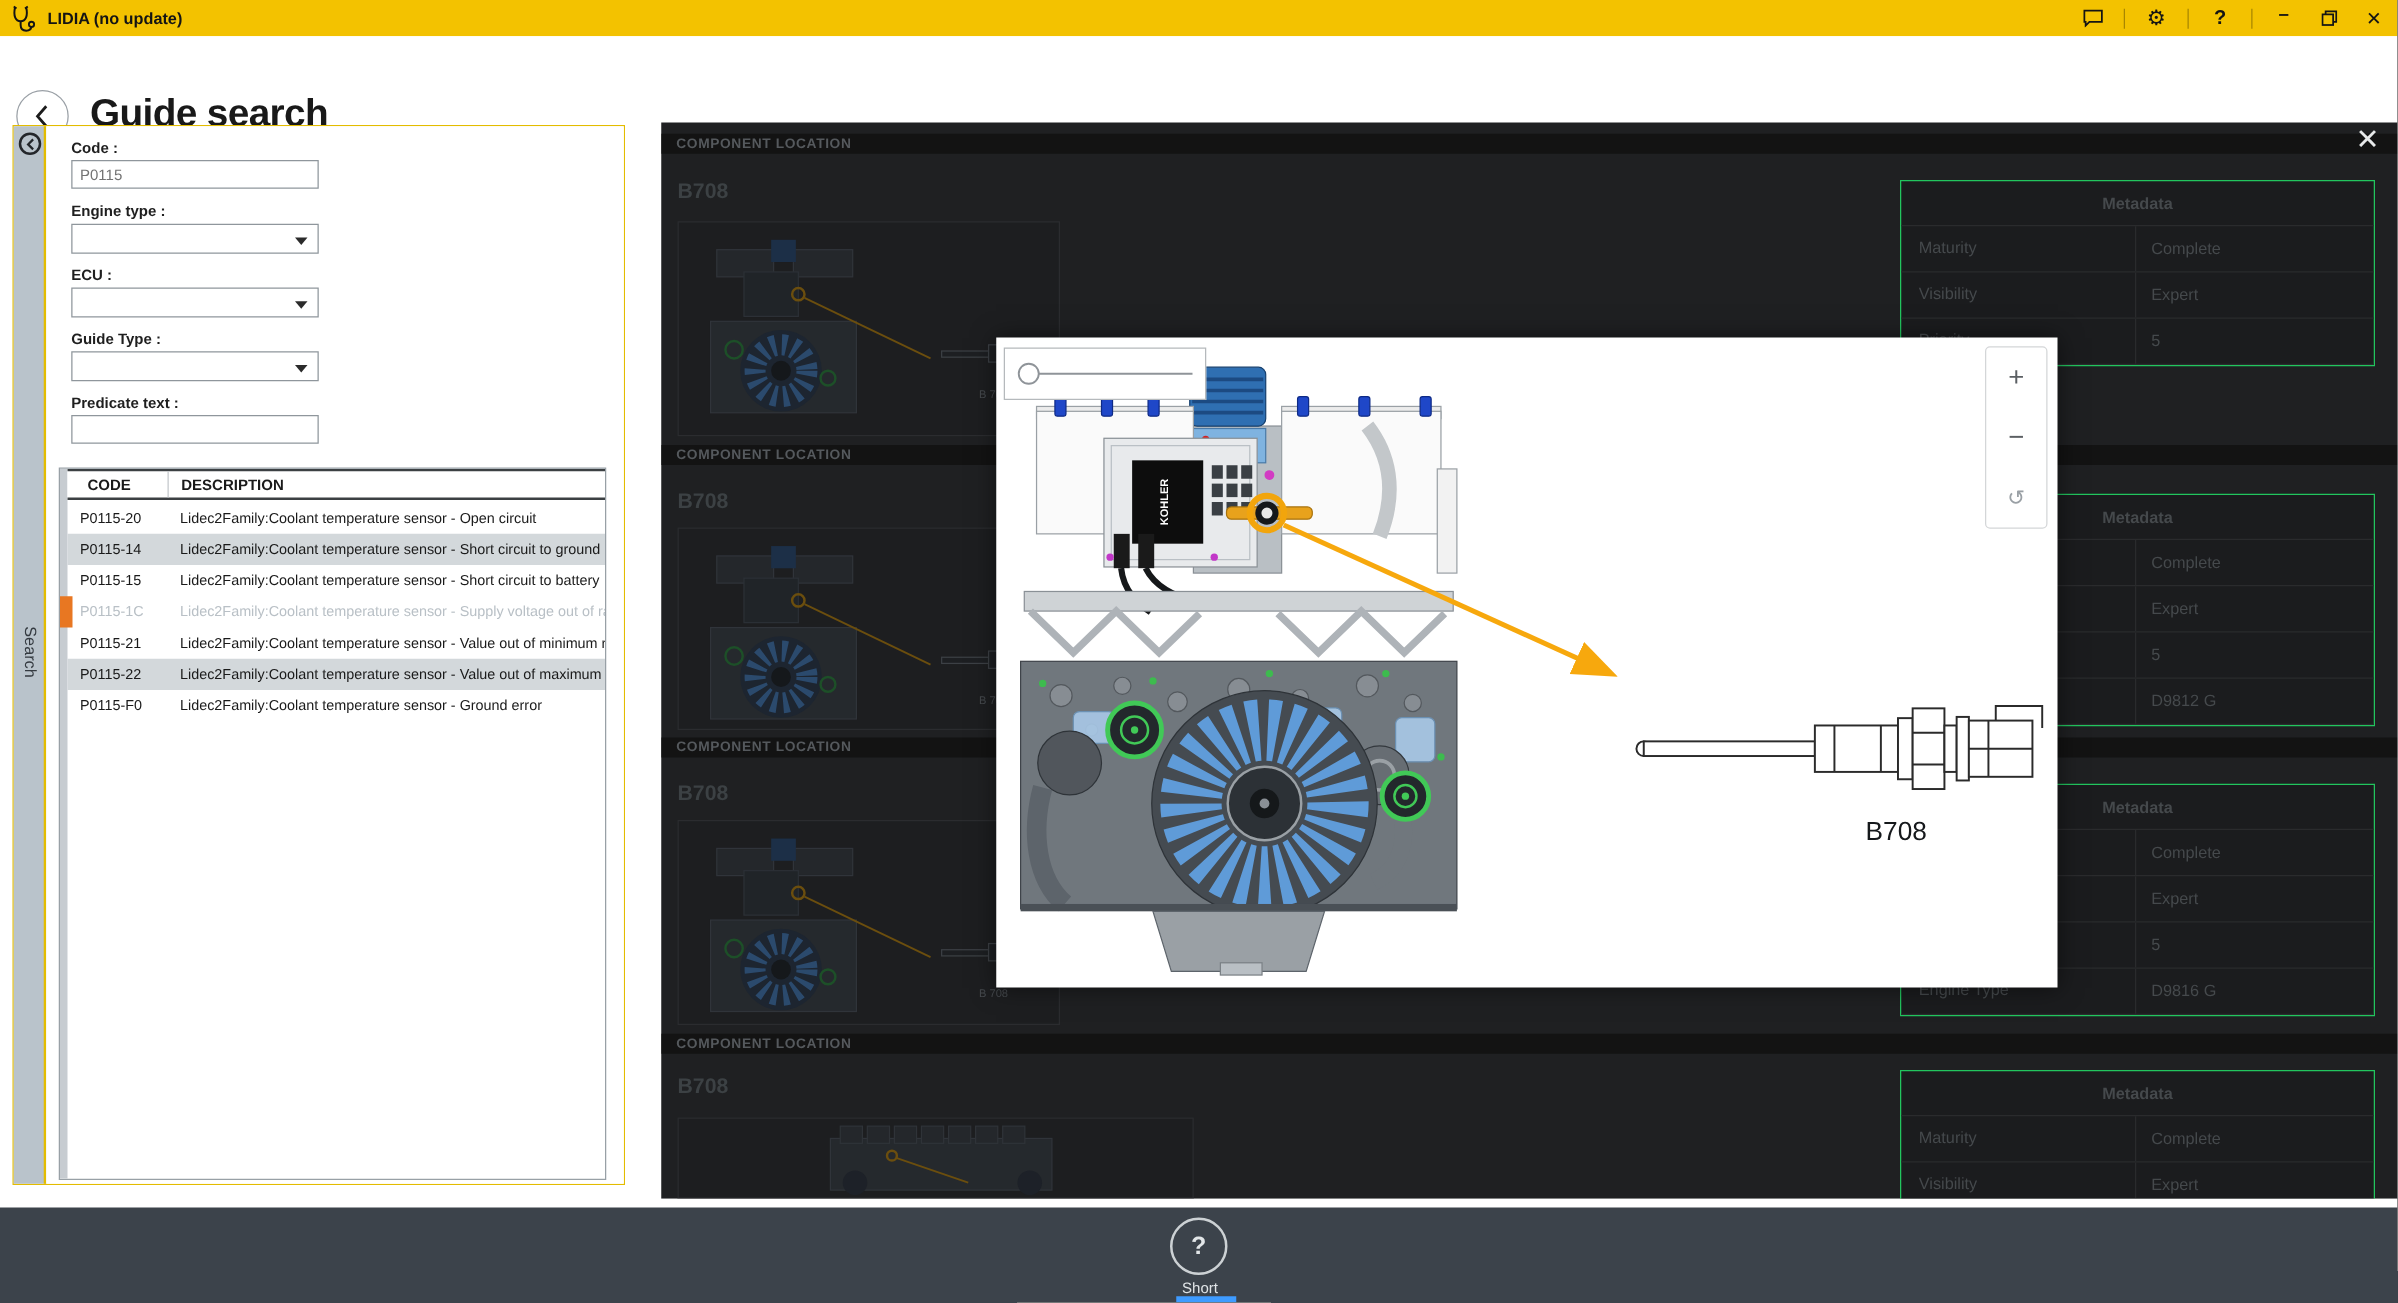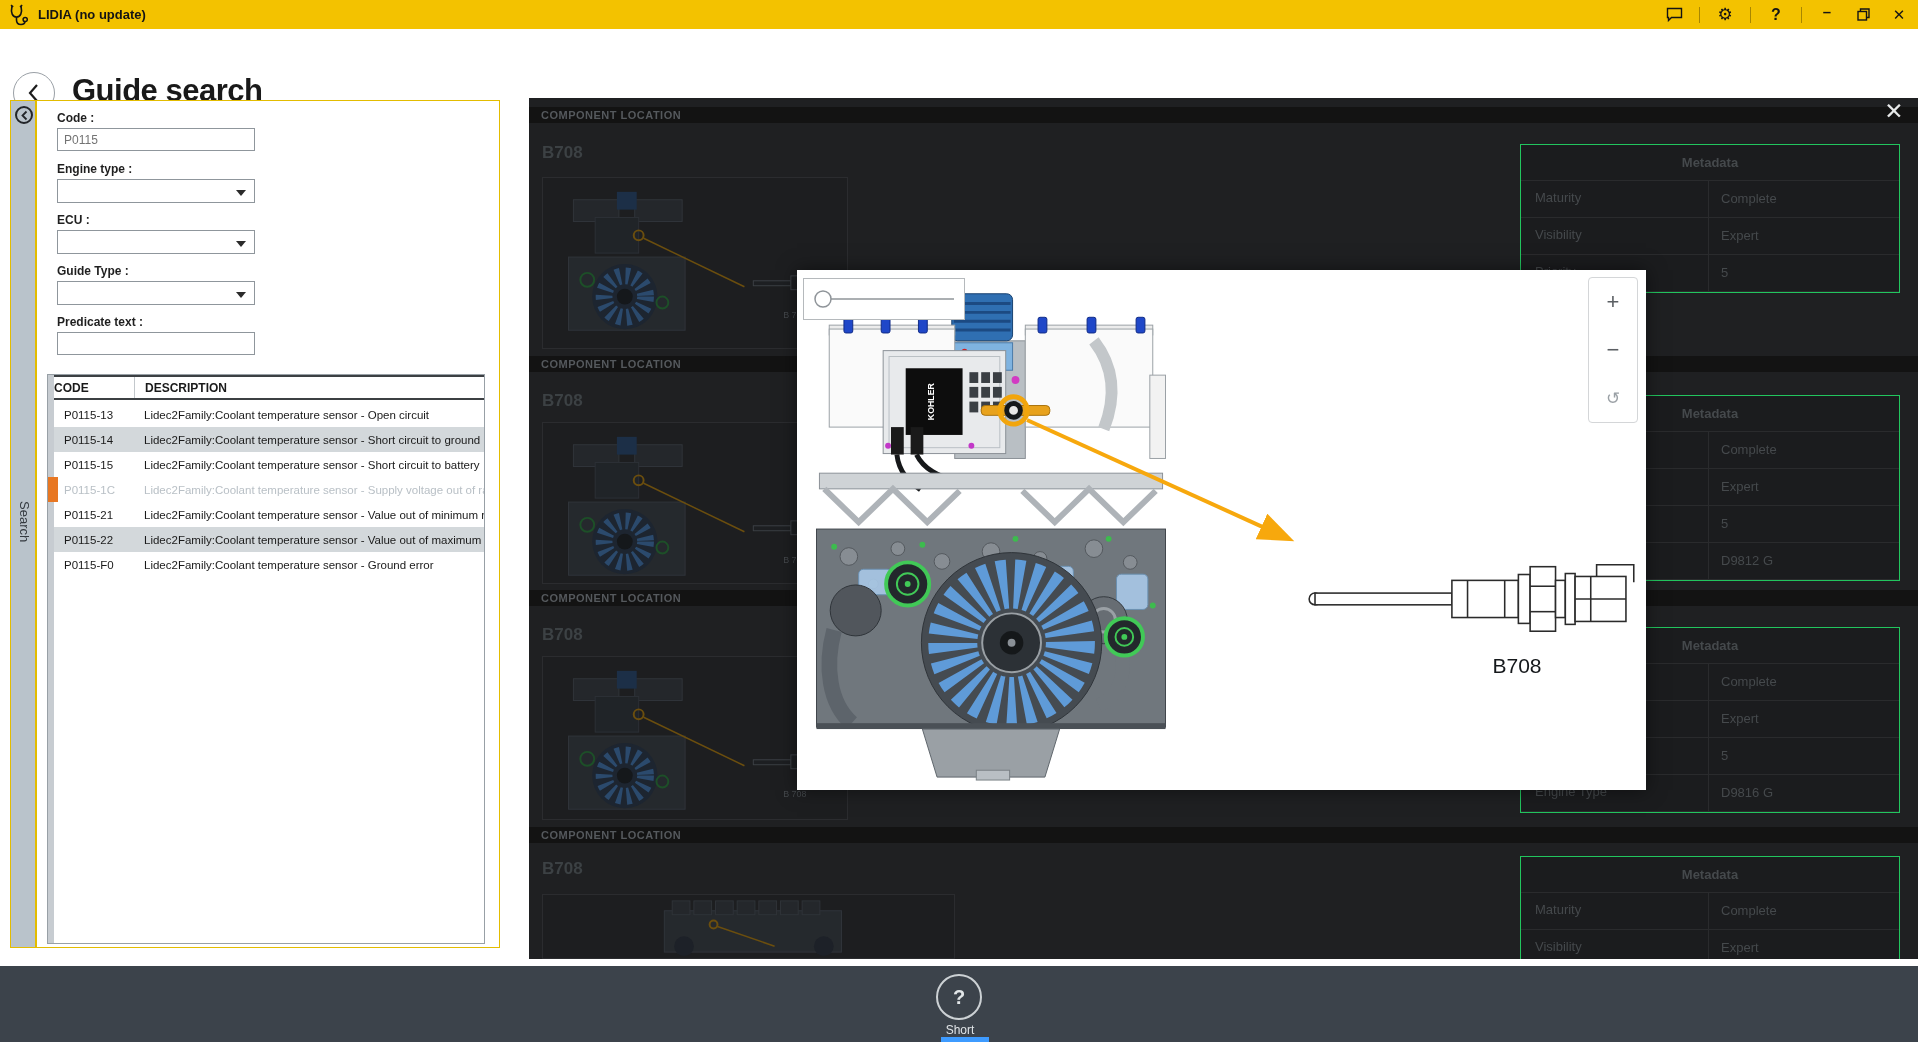--- a/index.html
+++ b/index.html
@@ -31,21 +31,21 @@
   .panel-body { position:absolute; left:26px; top:0; width:462px; height:846px; background:#fff; }
 
   .fld-label { position:absolute; left:20px; font-size:12px; font-weight:700; color:#1f1f1f; }
   .fld-input { position:absolute; left:20px; width:198px; height:23px; border:1px solid #8f969c; background:#fff; font-size:12px; color:#737373; padding:0 6px; font-family:"Liberation Sans",sans-serif; }
   .fld-dd { position:absolute; left:20px; width:198px; height:24px; border:1px solid #8f969c; background:#fff; cursor:pointer; }
   .dd-arrow { position:absolute; right:8px; top:10px; width:0; height:0; border-left:5px solid transparent; border-right:5px solid transparent; border-top:6px solid #2b2b2b; }
 
   .results-table { position:absolute; left:10px; top:273px; width:438px; height:570px; border:1px solid #98a0a6; background:#fff; overflow:hidden; }
   .tbl-gutter { position:absolute; left:0; top:0; width:6px; height:100%; background:#c7ccd1; }
   .tbl-header { position:absolute; left:6px; top:0; width:432px; height:25px; border-top:2px solid #3c4043; border-bottom:2px solid #3c4043; display:flex; align-items:center; background:#fff; }
-  .th-code { width:80px; padding-left:0; font-size:12px; font-weight:700; color:#1a1a1a; }
+  .th-code { width:80px; padding-left:16px; font-size:12px; font-weight:700; color:#1a1a1a; }
   .th-desc { padding-left:10px; font-size:12px; font-weight:700; color:#1a1a1a; border-left:1px solid #c3c8cc; height:100%; display:flex; align-items:center; }
   .tbl-rows { position:absolute; left:6px; top:27px; width:432px; }
   .t-row { display:flex; height:25px; align-items:center; cursor:pointer; position:relative; }
   .t-row.alt { background:#d3d8db; }
   .t-code { width:80px; padding-left:10px; font-size:11.5px; color:#1a1a1a; flex:none; }
   .t-desc { padding-left:10px; font-size:11.5px; color:#1a1a1a; white-space:nowrap; overflow:hidden; flex:1; }
   .t-row.disabled .t-code, .t-row.disabled .t-desc { color:#b9c0c6; }
   .row-marker { position:absolute; left:-6px; top:0; width:10px; height:25px; background:#e87722; }
 
   
@@ -156,21 +156,21 @@
       <input class="fld-input" style="top: 231px;" value="">
 
       <div class="results-table">
         <div class="tbl-gutter"></div>
         <div class="tbl-header">
           <span class="th-code">CODE</span>
           <span class="th-desc">DESCRIPTION</span>
         </div>
         <div class="tbl-rows" id="tbl-rows">
             <div class="t-row">
-              <span class="t-code">P0115-13</span>
+              <span class="t-code">P0115-20</span>
               <span class="t-desc">Lidec2Family:Coolant temperature sensor - Open circuit</span>
             </div>
             <div class="t-row alt">
               <span class="t-code">P0115-14</span>
               <span class="t-desc">Lidec2Family:Coolant temperature sensor - Short circuit to ground</span>
             </div>
             <div class="t-row">
               <span class="t-code">P0115-15</span>
               <span class="t-desc">Lidec2Family:Coolant temperature sensor - Short circuit to battery</span>
             </div>

